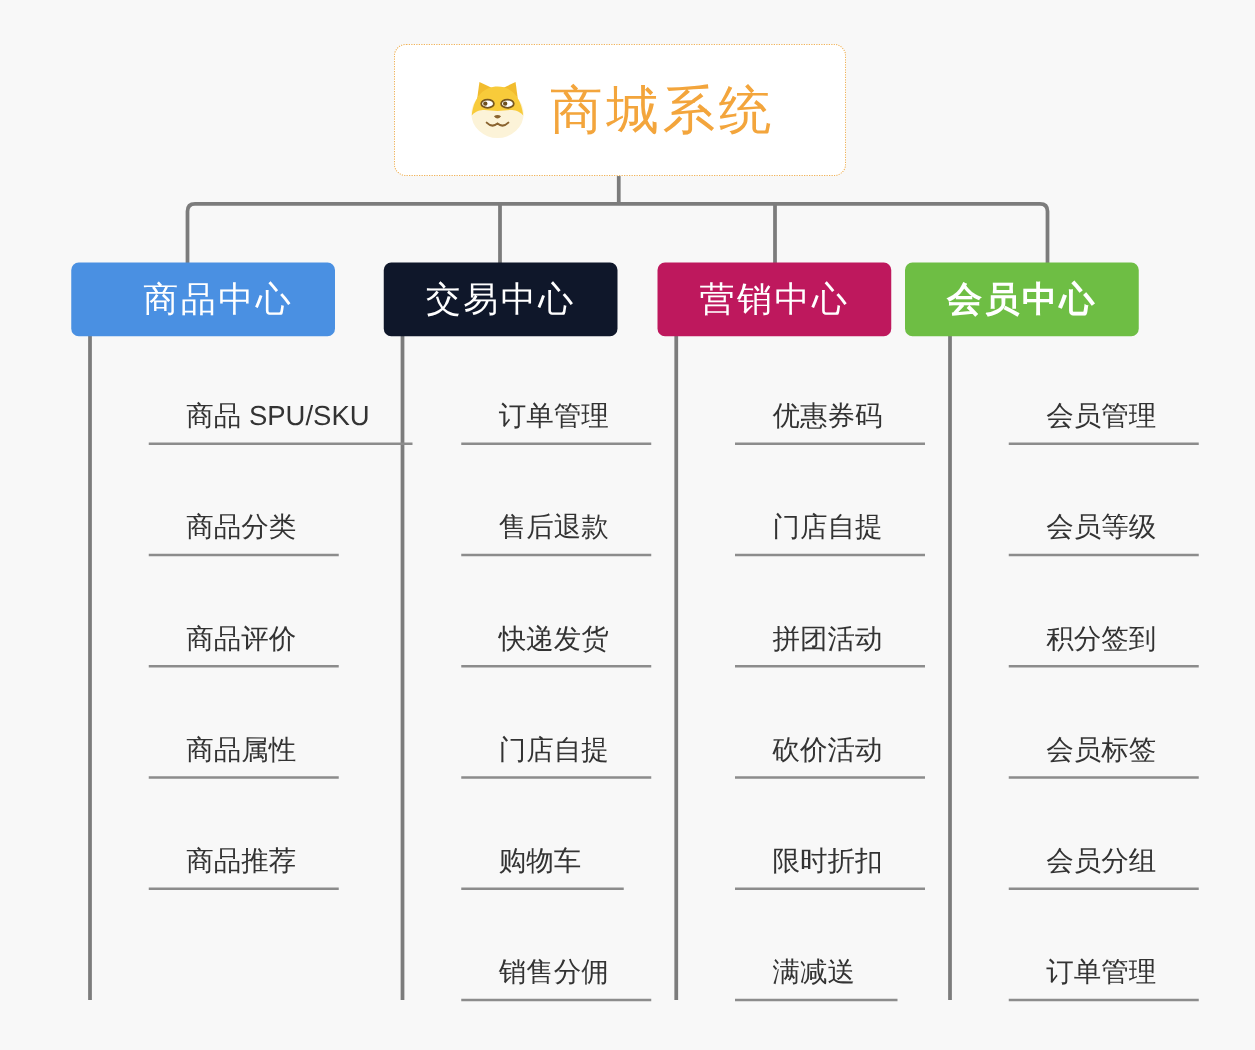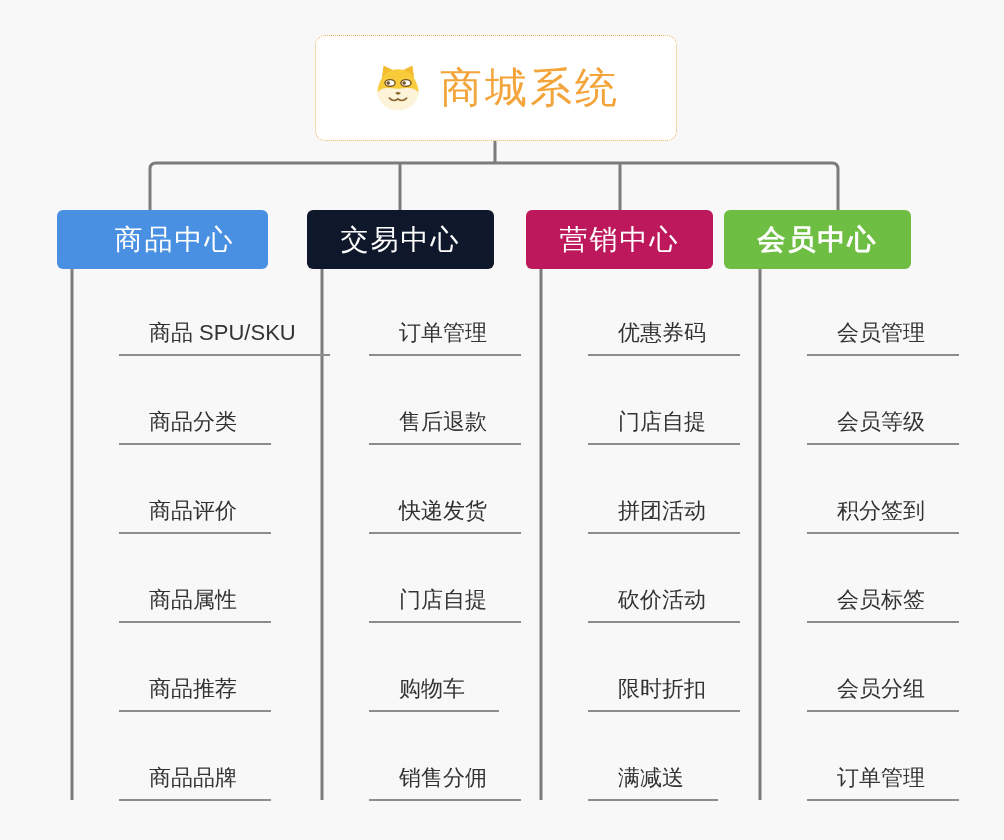--- a/index.html
+++ b/index.html
@@ -79,21 +79,20 @@
   <div class="branch b1" style="background-color: rgb(74, 144, 226);">商品中心</div>
   <div class="branch b2" style="background-color: #0f172a;">交易中心</div>
   <div class="branch b3" style="background-color: #be185d;">营销中心</div>
   <div class="branch b4" style="background-color: rgb(110, 190, 68);">会员中心</div>
 
   <div class="leaf" style="left:71px;top:320px"><span class="leaf-label">商品 SPU/SKU</span></div>
   <div class="leaf" style="left:71px;top:409px"><span class="leaf-label">商品分类</span></div>
   <div class="leaf" style="left:71px;top:498px"><span class="leaf-label">商品评价</span></div>
   <div class="leaf" style="left:71px;top:587px"><span class="leaf-label">商品属性</span></div>
   <div class="leaf" style="left:71px;top:676px"><span class="leaf-label">商品推荐</span></div>
-  <div class="leaf" style="left:71px;top:765px"><span class="leaf-label">商品品牌</span></div>
 
   <div class="leaf" style="left:321px;top:320px"><span class="leaf-label">订单管理</span></div>
   <div class="leaf" style="left:321px;top:498px"><span class="leaf-label">快递发货</span></div>
   <div class="leaf" style="left:321px;top:409px"><span class="leaf-label">售后退款</span></div>
   <div class="leaf" style="left:321px;top:587px"><span class="leaf-label">门店自提</span></div>
   <div class="leaf" style="left:321px;top:676px"><span class="leaf-label">购物车</span></div>
   <div class="leaf" style="left:321px;top:765px"><span class="leaf-label">销售分佣</span></div>
 
   <div class="leaf" style="left:540px;top:320px"><span class="leaf-label">优惠券码</span></div>
   <div class="leaf" style="left:540px;top:409px"><span class="leaf-label">门店自提</span></div>

